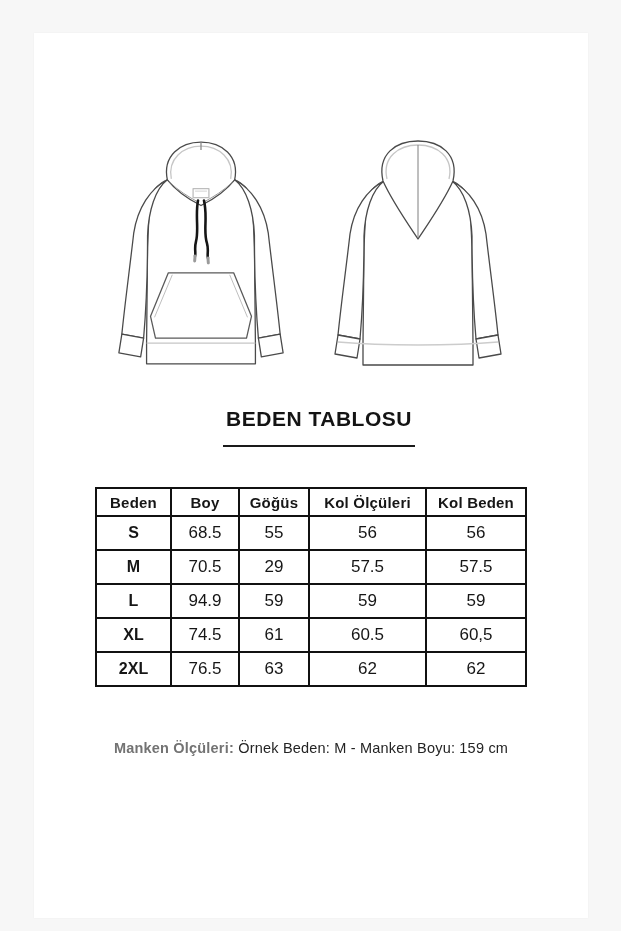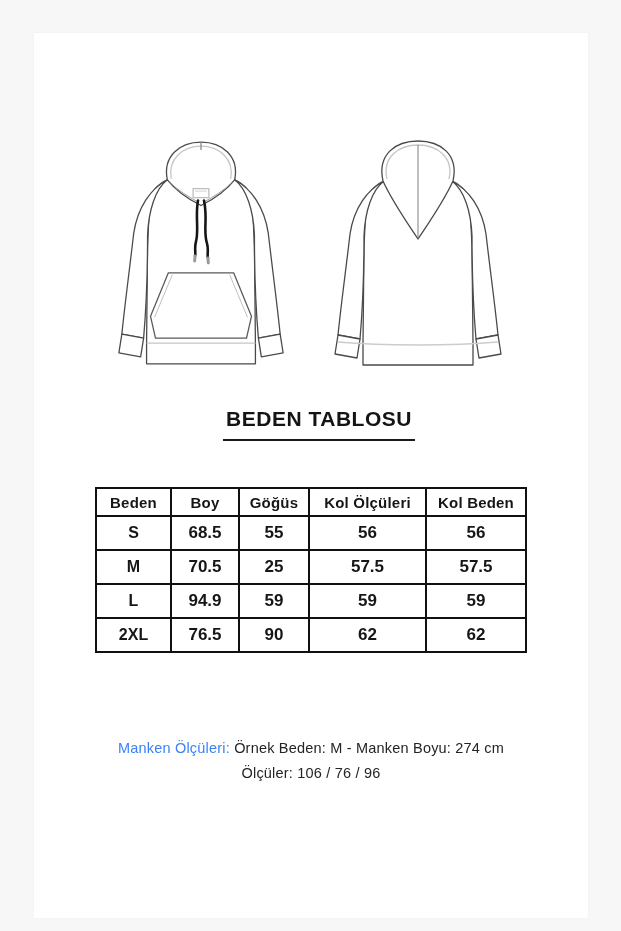--- a/index.html
+++ b/index.html
@@ -23,48 +23,48 @@
   }
   .title-wrap {
     position:absolute; top:374px; left:0; right:0;
     text-align:center;
   }
   .title-wrap span {
     display:inline-block;
     font-size:21px; font-weight:bold; letter-spacing:.5px;
     color:#141414;
     border-bottom:2.5px solid #1a1a1a;
-    padding:0 3px 8px 3px;
+    padding:0 3px 14px 3px;
     margin-left:16px;
   }
   .table-wrap {
     position:absolute; top:454px; left:0; right:0;
     display:flex; justify-content:center;
   }
   table {
     border-collapse:collapse; table-layout:fixed; width:430px;
     background:#fff;
   }
   th, td {
     border:2px solid #111111;
     text-align:center; vertical-align:middle; padding:0;
     color:#161616;
   }
   thead tr { height:28px; }
   tbody tr { height:34px; }
   thead th { font-size:15px; font-weight:bold; letter-spacing:.2px; }
   tbody th { font-size:16px; font-weight:bold; }
-  tbody td { font-size:17px; font-weight:bold; }
+  tbody td { font-size:17px; font-weight:normal; }
   .footer {
     position:absolute; top:703px; left:0; right:0;
     text-align:center;
     font-size:14.5px; line-height:25px; color:#242424;
     letter-spacing:.2px;
   }
-  .footer b { font-weight:normal; color:#3b82f6; }
+  .footer b { font-weight:bold; color:#737373; }
   svg { display:block; }
 </style>
 </head>
 <body>
 
 <div class="card">
 
   <div class="hoodies">
 
     <svg width="188" height="232" viewBox="0 0 190 232">
@@ -144,43 +144,49 @@
           <tr>
             <th>S</th>
             <td>68.5</td>
             <td>55</td>
             <td>56</td>
             <td>56</td>
           </tr>
           <tr>
             <th>M</th>
             <td>70.5</td>
-            <td>25</td>
+            <td>29</td>
             <td>57.5</td>
             <td>57.5</td>
           </tr>
           <tr>
             <th>L</th>
             <td>94.9</td>
             <td>59</td>
             <td>59</td>
             <td>59</td>
           </tr>
           <tr>
+            <th>XL</th>
+            <td>74.5</td>
+            <td>61</td>
+            <td>60.5</td>
+            <td>60,5</td>
+          </tr>
+          <tr>
             <th>2XL</th>
             <td>76.5</td>
-            <td>90</td>
+            <td>63</td>
             <td>62</td>
             <td>62</td>
           </tr>
         </tbody>
     </table>
   </div>
 
   <div class="footer">
     <div>
       <b>Manken Ölçüleri:</b>
-      <span>Örnek Beden: M - Manken Boyu: 274 cm</span>
+      <span>Örnek Beden: M - Manken Boyu: 159 cm</span>
     </div>
-    <div>Ölçüler: 106 / 76 / 96</div>
   </div>
 
 </div>
 
 </body></html>

